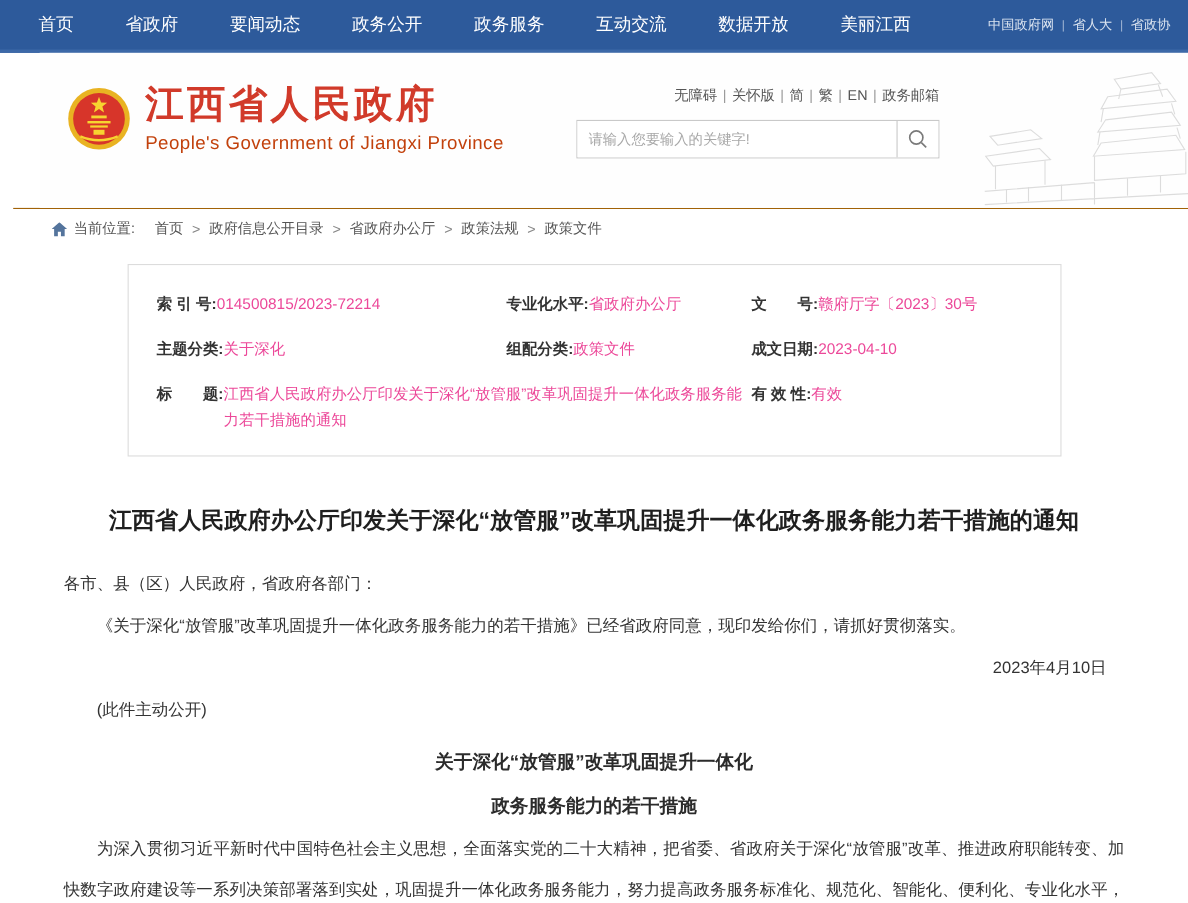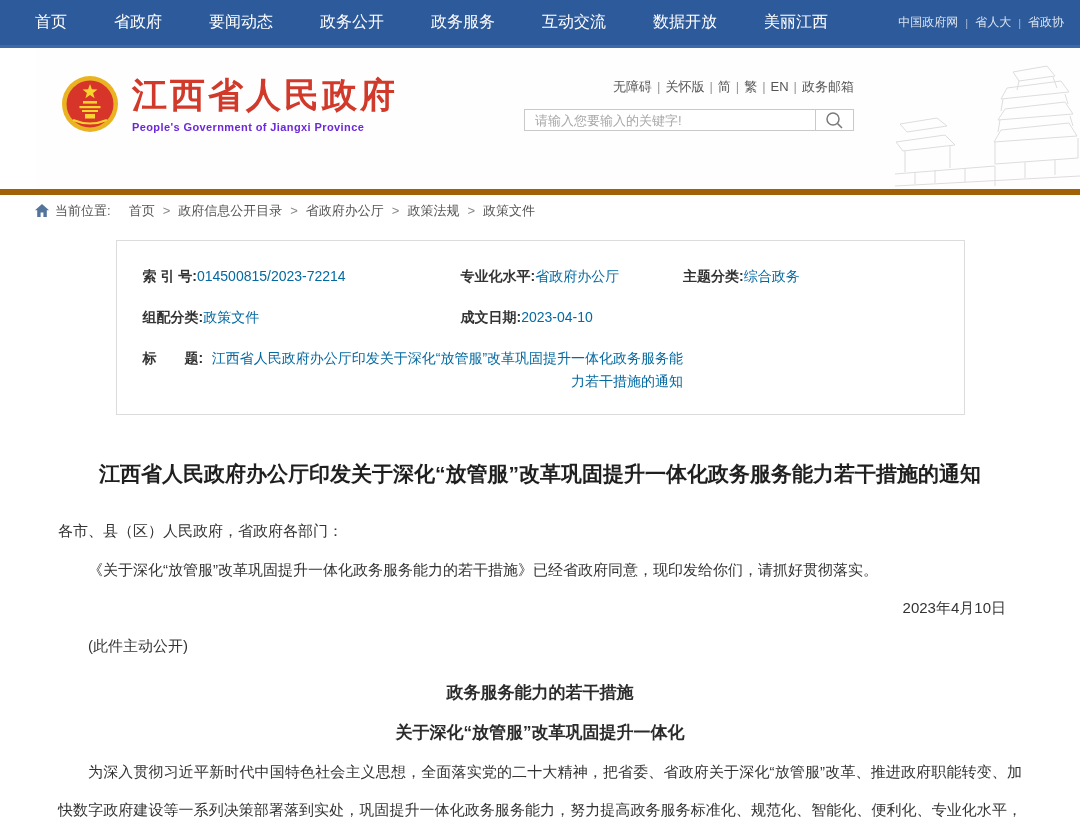--- a/index.html
+++ b/index.html
@@ -12,45 +12,45 @@
     justify-content:space-between; padding:0 16px 0 35px; border-bottom:3px solid #3d69a8; }
   .nav-items { display:flex; gap:47px; }
   .nav-item { color:#fff; font-size:16px; white-space:nowrap; }
   .nav-right { display:flex; align-items:center; gap:7px; color:#dbe4f0; font-size:12px; }
   .nav-right .sep { opacity:.65; font-size:11px; }
 
   
   header { position:relative; height:141px; background:#fefefe; overflow:hidden;margin-left:36px; }
   .brand { position:absolute; left:25px; top:27px; display:flex; align-items:center; gap:13px; }
   .brand-text h1 { color:#d13a2a; font-size:35px; font-weight:bold; letter-spacing:3px; line-height:1.15; }
-  .brand-text .subtitle { color:#6d28d9; font-size:11px; font-weight:bold; letter-spacing:.4px; margin-top:5px; }
+  .brand-text .subtitle { color:#c2410c; font-size:17px; font-weight:normal; letter-spacing:.4px; margin-top:5px; }
   .header-right { position:absolute; right:226px; top:30px; width:330px; }
   .utility { font-size:13px; color:#555; text-align:right; margin-bottom:13px; white-space:nowrap; }
   .utility .sep { color:#999; margin:0 5px; }
-  .searchbar { display:flex; height:22px; border:1px solid #c9c9c9; background:#fff; }
+  .searchbar { display:flex; height:35px; border:1px solid #c9c9c9; background:#fff; }
   .searchbar input { flex:1; border:none; outline:none; padding:0 10px; font-size:13px; color:#333;
     font-family:inherit; }
   .searchbar input::placeholder { color:#a8a8a8; }
   .search-btn { width:38px; background:#fff; border:none; border-left:1px solid #c9c9c9;
     display:flex; align-items:center; justify-content:center; cursor:pointer; }
   .pagoda { position:absolute; right:0; top:6px; opacity:.85; }
 
   
-  .breadcrumb-bar { border-top:6px solid #a16207; height:37px; display:flex; align-items:center;
-    gap:6px; padding-left:35px; font-size:13px; color:#555; background:#fff; }
+  .breadcrumb-bar { border-top:1px solid #a16207; height:37px; display:flex; align-items:center;
+    gap:6px; padding-left:35px; font-size:13px; color:#555; background:#fff;margin-left:12px; }
   .breadcrumb-bar .crumb-label { margin-right:12px; }
   .breadcrumb-bar .bsep { color:#888; margin:0 2px; }
 
   
   .main { padding:14px 58px 0; }
   .meta-box { width:849px; margin:0 auto; border:1px solid #dcdcdc; padding:24px 26px 20px;
-    display:grid; grid-template-columns:40% 28% 32%; row-gap:17px; font-size:14px;text-align:right; }
+    display:grid; grid-template-columns:40% 28% 32%; row-gap:17px; font-size:14px; }
   .meta-cell { display:flex; line-height:1.7; }
   .meta-label { font-weight:bold; white-space:pre; color:#333; flex:none; }
-  .meta-value { color:#0369a1; }
+  .meta-value { color:#ec4899; }
   .span2 { grid-column:1 / 3; }
 
   .article-title { max-width:912px; margin:36px auto 0; text-align:center; font-size:21px;
     font-weight:bold; color:#1f1f1f; line-height:2.15; }
 
   .body-text { margin-top:16px; font-size:15px; line-height:2.55; color:#333; }
   .indent { text-indent:2em; }
   .date-line { text-align:right; padding-right:16px; }
   .doc-subtitle { text-align:center; font-weight:bold; font-size:17px; line-height:2.35; margin-top:8px; color:#2b2b2b; }
   .para { text-indent:2em; text-align:justify; }
@@ -147,44 +147,52 @@
   <div class="meta-box">
     <div class="meta-cell">
       <span class="meta-label">索 引 号:</span>
       <span class="meta-value">014500815/2023-72214</span>
     </div>
     <div class="meta-cell">
       <span class="meta-label">专业化水平:</span>
       <span class="meta-value">省政府办公厅</span>
     </div>
     <div class="meta-cell">
+      <span class="meta-label">文　　号:</span>
+      <span class="meta-value">赣府厅字〔2023〕30号</span>
+    </div>
+    <div class="meta-cell">
       <span class="meta-label">主题分类:</span>
-      <span class="meta-value">综合政务</span>
+      <span class="meta-value">关于深化</span>
     </div>
     <div class="meta-cell">
       <span class="meta-label">组配分类:</span>
       <span class="meta-value">政策文件</span>
     </div>
     <div class="meta-cell">
       <span class="meta-label">成文日期:</span>
       <span class="meta-value">2023-04-10</span>
     </div>
     <div class="meta-cell span2">
       <span class="meta-label">标　　题:</span>
       <span class="meta-value">江西省人民政府办公厅印发关于深化“放管服”改革巩固提升一体化政务服务能力若干措施的通知</span>
     </div>
+    <div class="meta-cell">
+      <span class="meta-label">有 效 性:</span>
+      <span class="meta-value">有效</span>
+    </div>
   </div>
 
   <h2 class="article-title">江西省人民政府办公厅印发关于深化“放管服”改革巩固提升一体化政务服务能力若干措施的通知</h2>
 
   <div class="body-text">
     <p>各市、县（区）人民政府，省政府各部门：</p>
     <p class="indent">《关于深化“放管服”改革巩固提升一体化政务服务能力的若干措施》已经省政府同意，现印发给你们，请抓好贯彻落实。</p>
     <p class="date-line">2023年4月10日</p>
     <p class="indent">(此件主动公开)</p>
     <div class="doc-subtitle">
+      <div>关于深化“放管服”改革巩固提升一体化</div>
       <div>政务服务能力的若干措施</div>
-      <div>关于深化“放管服”改革巩固提升一体化</div>
     </div>
     <p class="para">为深入贯彻习近平新时代中国特色社会主义思想，全面落实党的二十大精神，把省委、省政府关于深化“放管服”改革、推进政府职能转变、加快数字政府建设等一系列决策部署落到实处，巩固提升一体化政务服务能力，努力提高政务服务标准化、规范化、智能化、便利化、专业化水平，切实增强企业和群众的获得感和满意度，不断擦亮江西营商环境品牌，争创全国政务服务满意度一等省份，现制定如</p>
   </div>
 
 </div>
 
 </body></html>

